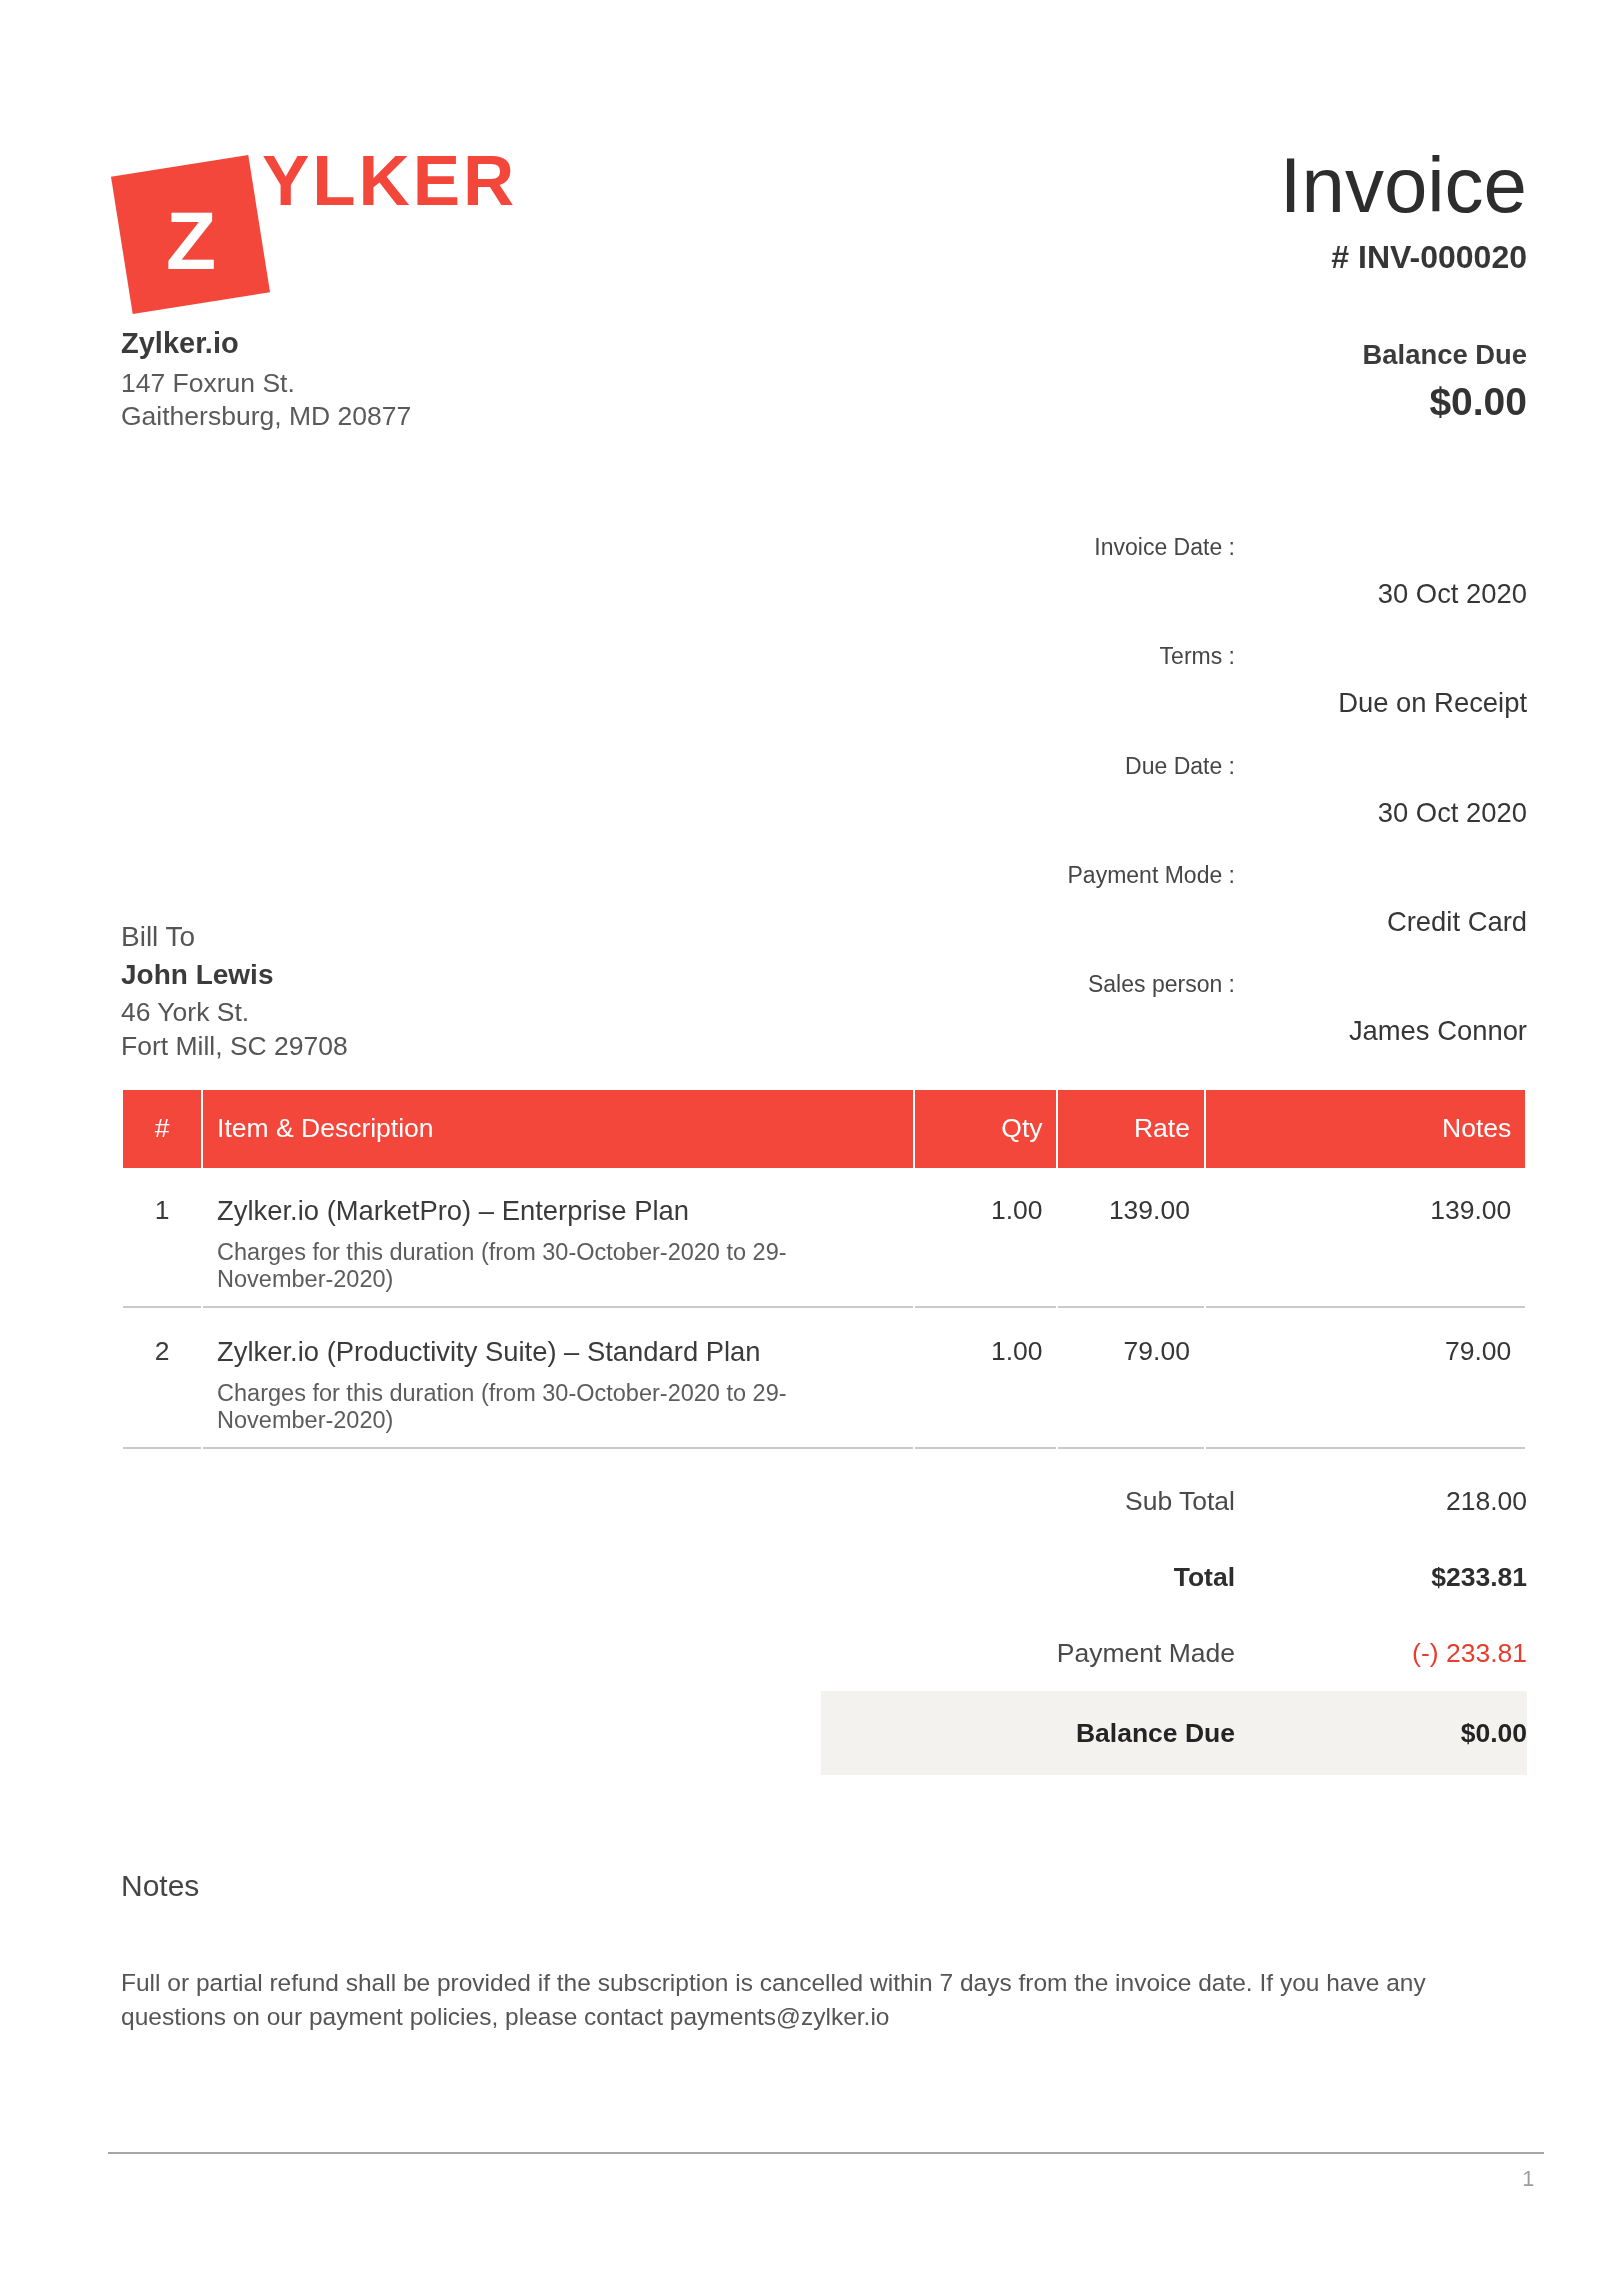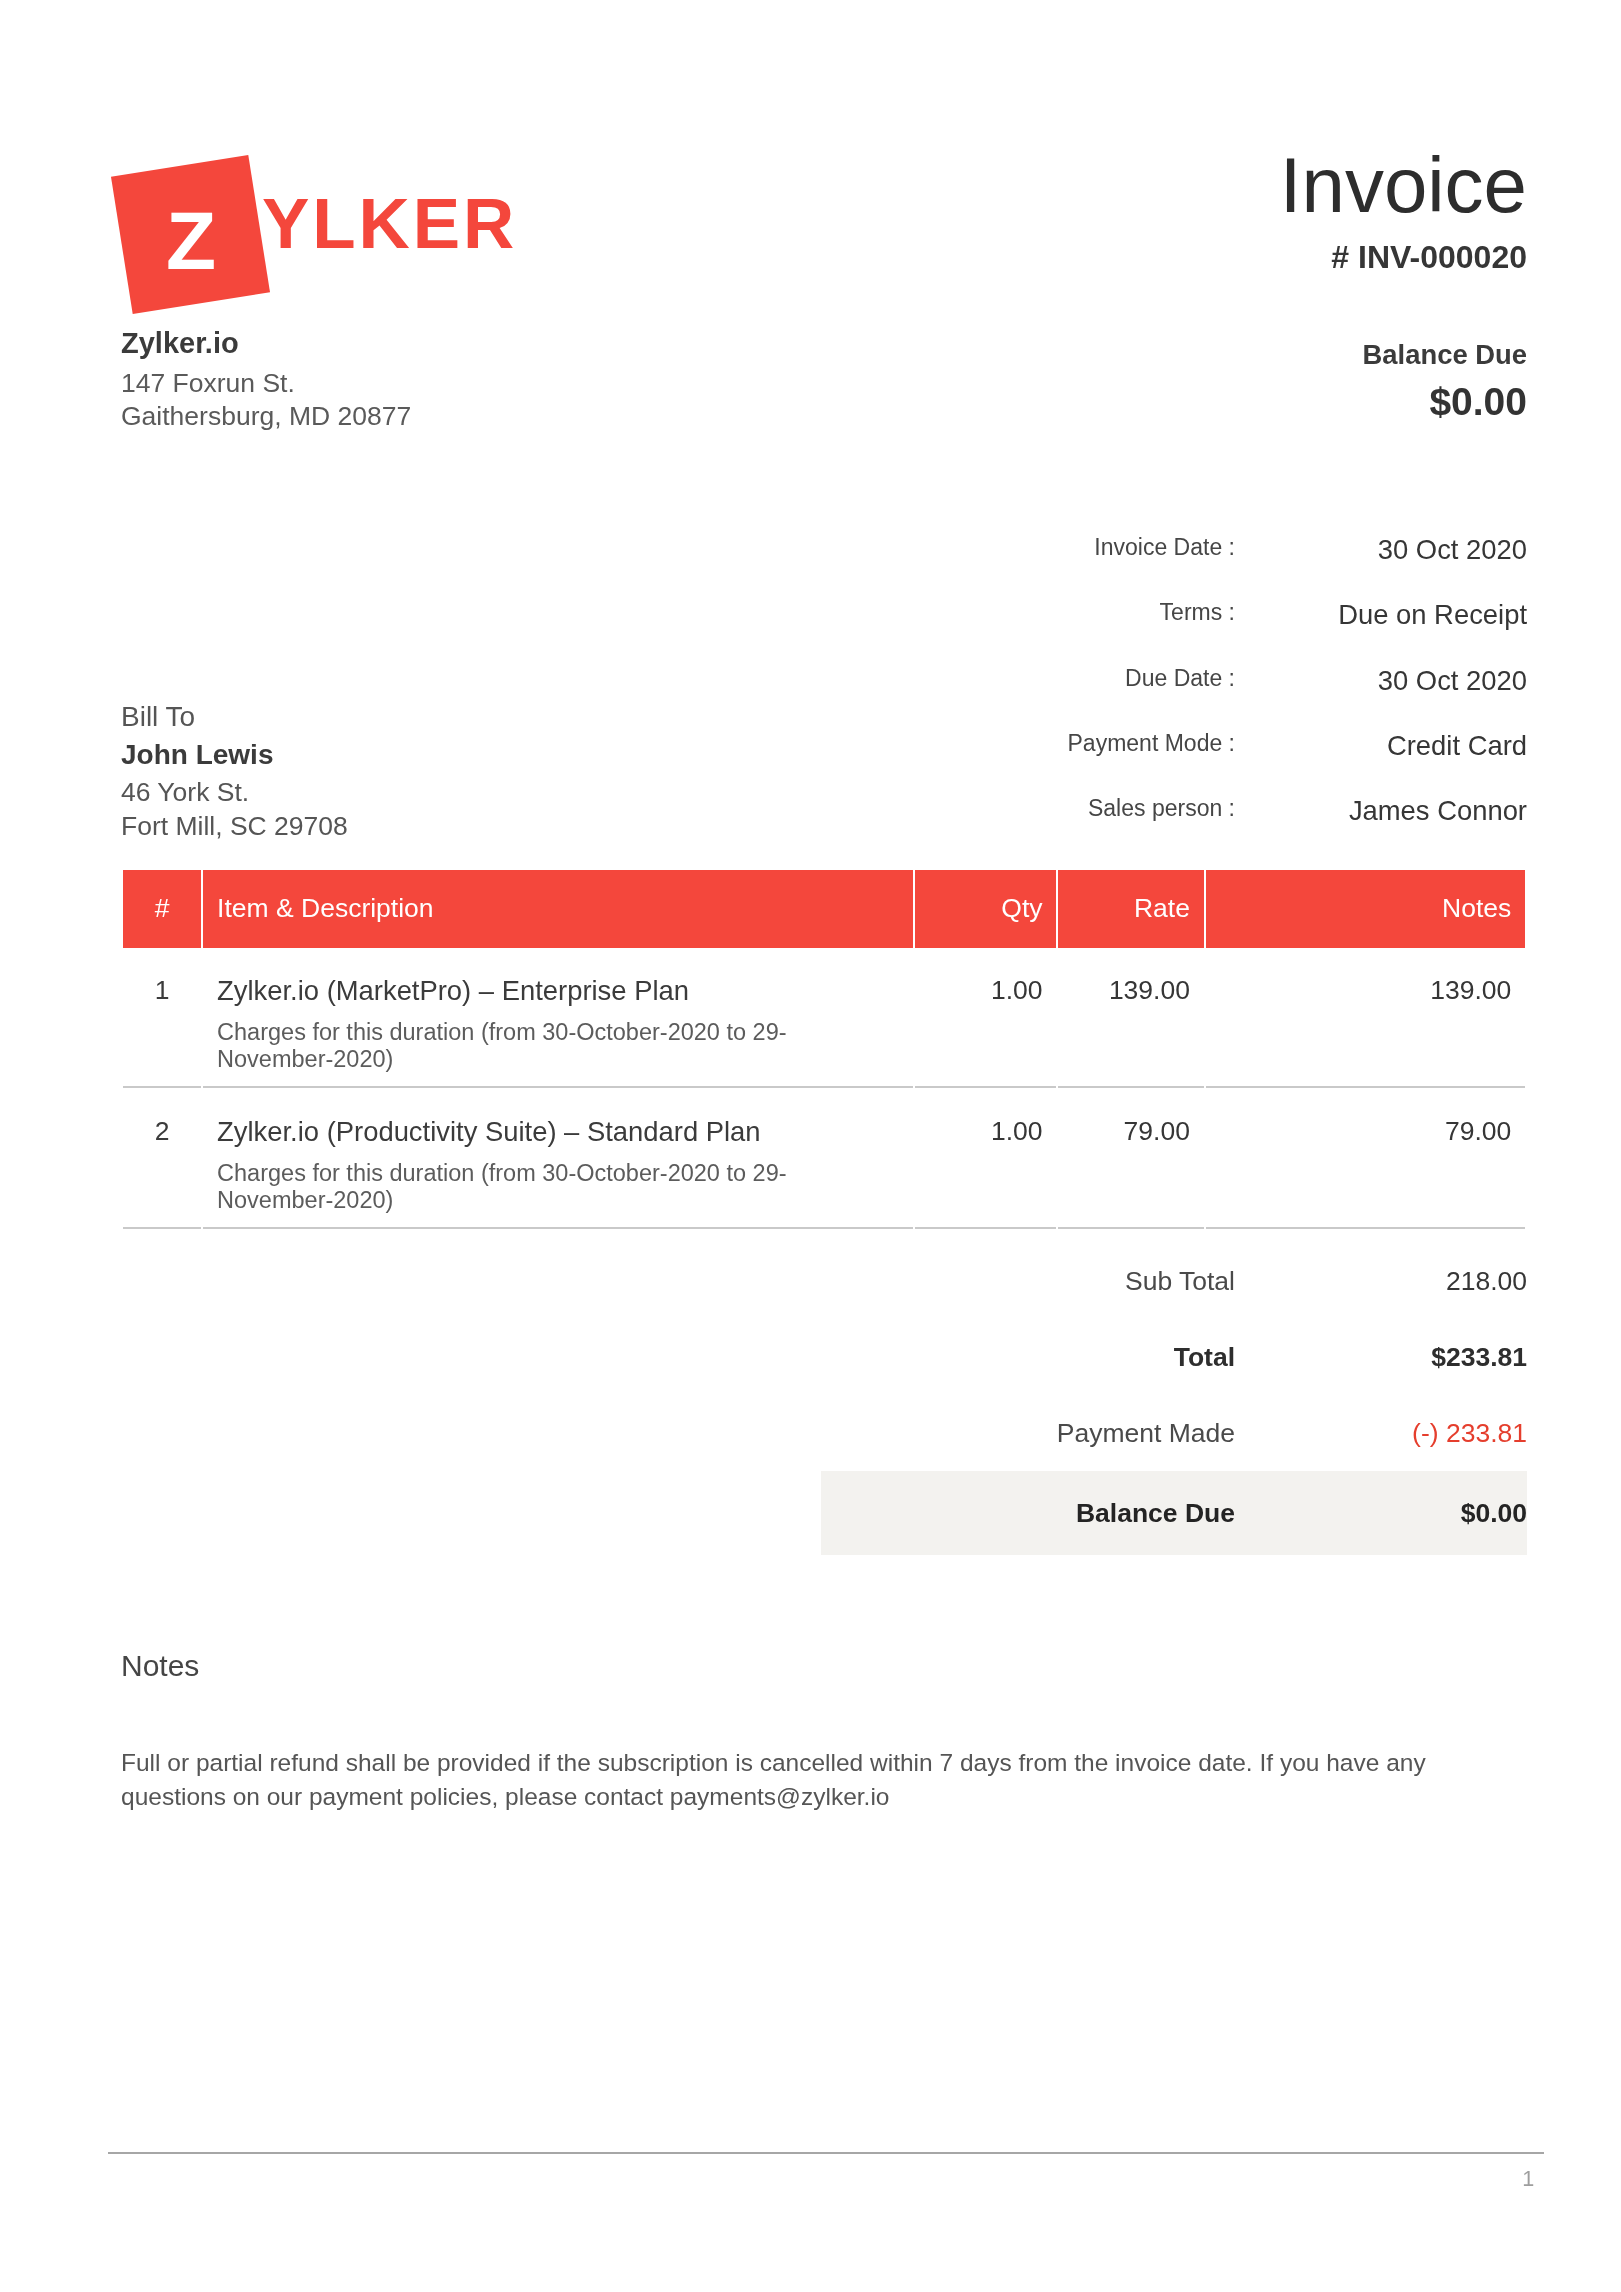--- a/index.html
+++ b/index.html
@@ -25,21 +25,21 @@
     margin-top: 19.6px;
     display: flex; align-items: center; justify-content: center;
   }
   .logo-z {
     color: #ffffff; font-weight: bold; font-size: 82px; line-height: 1;
     transform: rotate(9deg); margin-top: 13.7px;
   }
   .logo-text {
     color: var(--brand-red, #f4473c);
     font-weight: bold; font-size: 71px; letter-spacing: 2.9px;
-    margin-left: 2px; margin-top: 43px; line-height: 1;
+    margin-left: 2px; line-height: 1;
   }
   .header-right { text-align: right; }
   .invoice-title { font-size: 78px; line-height: 1.05; color: #2d2d2d; font-weight: normal; }
   .invoice-number { font-size: 32px; font-weight: bold; color: #363636; margin-top: 11.8px; }
 
   
   .company-row { display: flex; justify-content: space-between; margin-top: 23.5px; }
   .company-name { font-size: 29px; font-weight: bold; color: #3b3b3b; }
   .company-addr { font-size: 26.5px; color: #5a5a5a; line-height: 1.25; margin-top: 6.9px; }
   .balance-block { text-align: right; margin-top: 11.8px; }
@@ -47,21 +47,21 @@
   .balance-value { font-size: 39px; font-weight: bold; color: #333333; margin-top: 8.8px; }
 
   
   .meta-row { display: flex; justify-content: space-between; align-items: flex-end; margin-top: 84px; }
   .billto-label { font-size: 28px; color: #555555; }
   .billto-name { font-size: 28px; font-weight: bold; color: #3b3b3b; margin-top: 6.9px; }
   .billto-addr { font-size: 26.5px; color: #555555; line-height: 1.28; margin-top: 4.9px; }
   .details-block { width: 706px; }
   .detail-row { display: flex; padding: 16.7px 0; }
   .detail-label { flex: 1; text-align: right; font-size: 23px; color: #464646; }
-  .detail-value { width: 292px; text-align: right; font-size: 27.4px; color: #363636; }
+  .detail-value { width: 292px; text-align: right; font-size: 27.4px; color: #363636; margin-top: 44px; }
 
   
   .items-table {
     width: 100%;
     margin-top: 25.5px;
     border-collapse: separate;
     border-spacing: 2px 0;
   }
   .items-table th {
     background: var(--brand-red, #f4473c);

